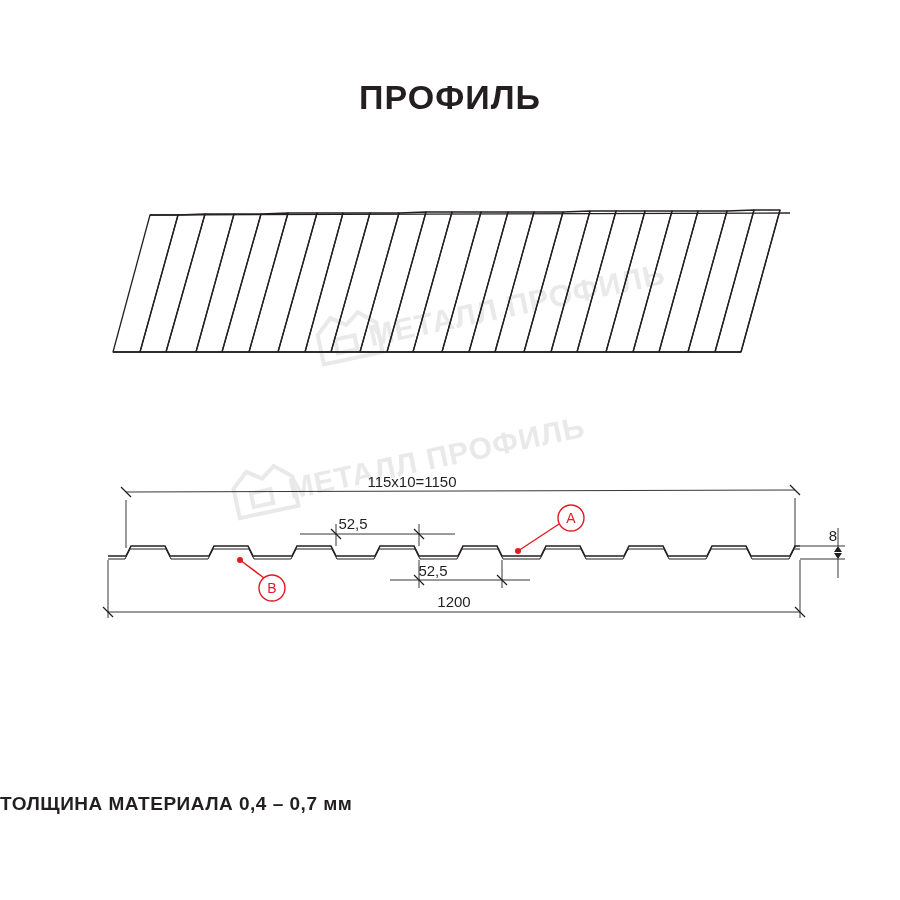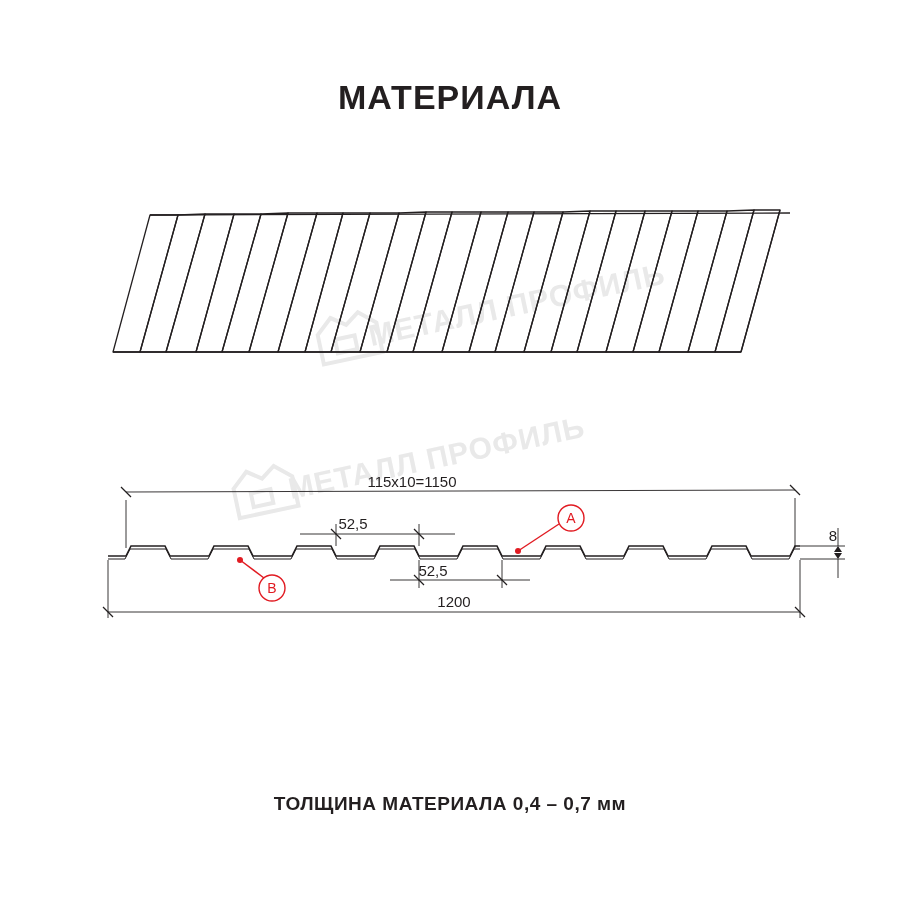--- a/index.html
+++ b/index.html
@@ -38,21 +38,21 @@
     width: 900px;
     text-align: center;
     font-size: 17px;
     color: #231f20;
   }
   .footer {
     position: absolute;
     top: 793px;
     left: 0;
     width: 900px;
-    text-align: center;
+    text-align: left;
     font-size: 19px;
     font-weight: bold;
     letter-spacing: 0.5px;
     color: #231f20;
   }
   .drawing {
     position: absolute;
     top: 0;
     left: 0;
   }
@@ -74,21 +74,21 @@
     font-size: 14px;
     fill: #e11b22;
     font-weight: normal;
   }
 </style>
 </head>
 <body>
 
 <div class="page">
 
-  <div class="title">МАТЕРИАЛА</div>
+  <div class="title">ПРОФИЛЬ</div>
 
   <svg class="drawing" width="900" height="900" viewBox="0 0 900 900">
 
     <g opacity="1">
       <g transform="translate(300,300) rotate(-12)">
         <text class="wm-text" x="60" y="60">МЕТАЛЛ ПРОФИЛЬ</text>
       </g>
       <g transform="translate(300,300) rotate(-12)" fill="none" stroke="#e9e9e9" stroke-width="4">
         <path d="M10,38 l16,-14 l14,10 l14,-10 l16,14 l0,30 l-60,0 z"></path>
         <rect x="26" y="46" width="20" height="14"></rect>

